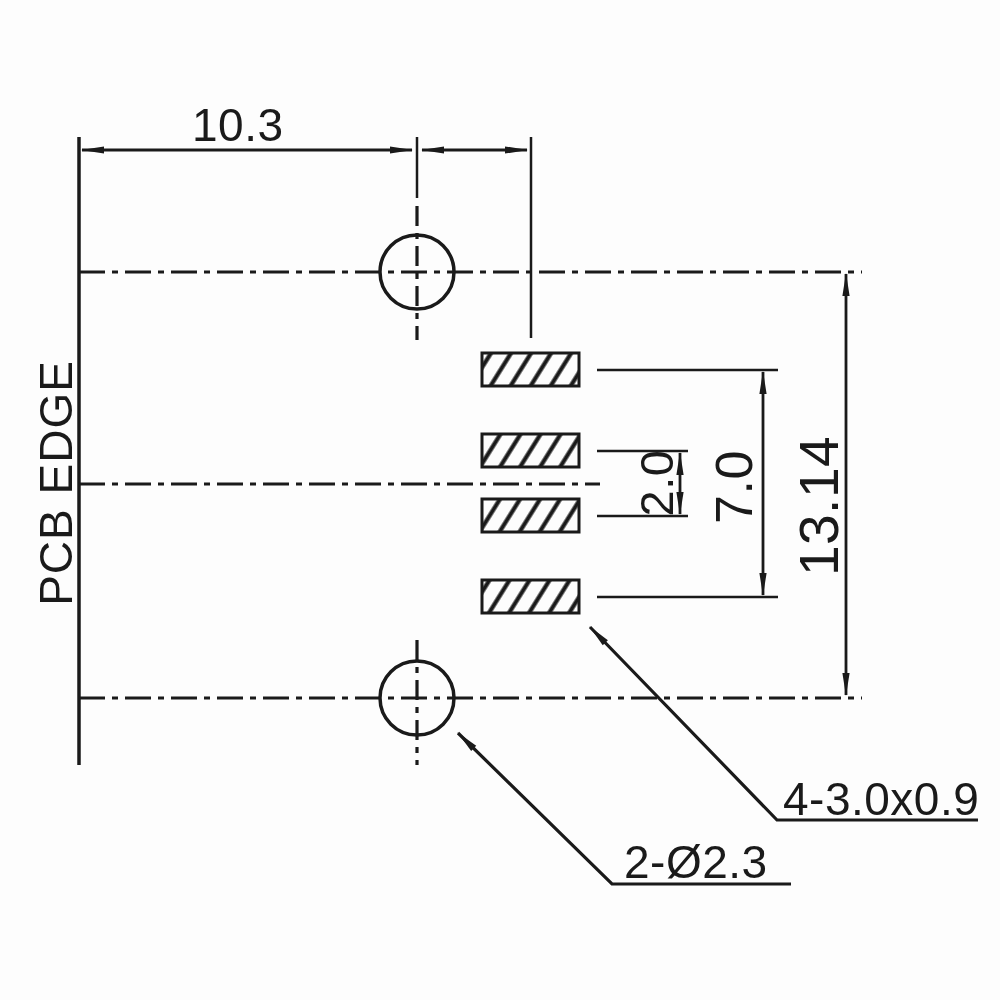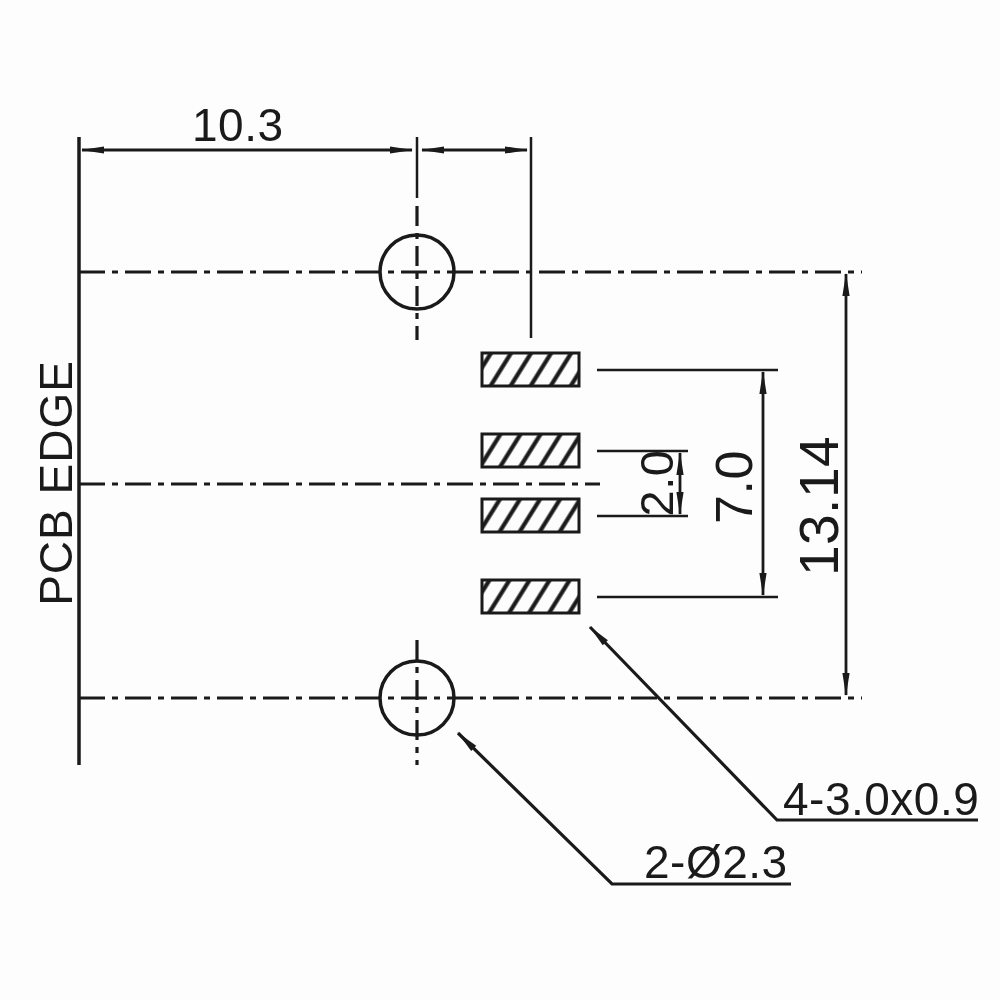--- a/index.html
+++ b/index.html
@@ -98,15 +98,15 @@
   <div class="lbl edge rot" style="left:56px; top:483px;">PCB EDGE</div>
 
   <div class="lbl dim-20 rot" style="left:656px; top:483px;">2.0</div>
 
   <div class="lbl dim-70 rot" style="left:734px; top:487px;">7.0</div>
 
   <div class="lbl dim-1314 rot" style="left:819px; top:506px;">13.14</div>
 
   <div class="lbl note" style="left:783px; top:776px;">4-3.0x0.9</div>
 
-  <div class="lbl note" style="left:644px; top:839px;">2-Ø2.3</div>
+  <div class="lbl note" style="left:624px; top:839px;">2-Ø2.3</div>
 
 </div>
 
 </body></html>

